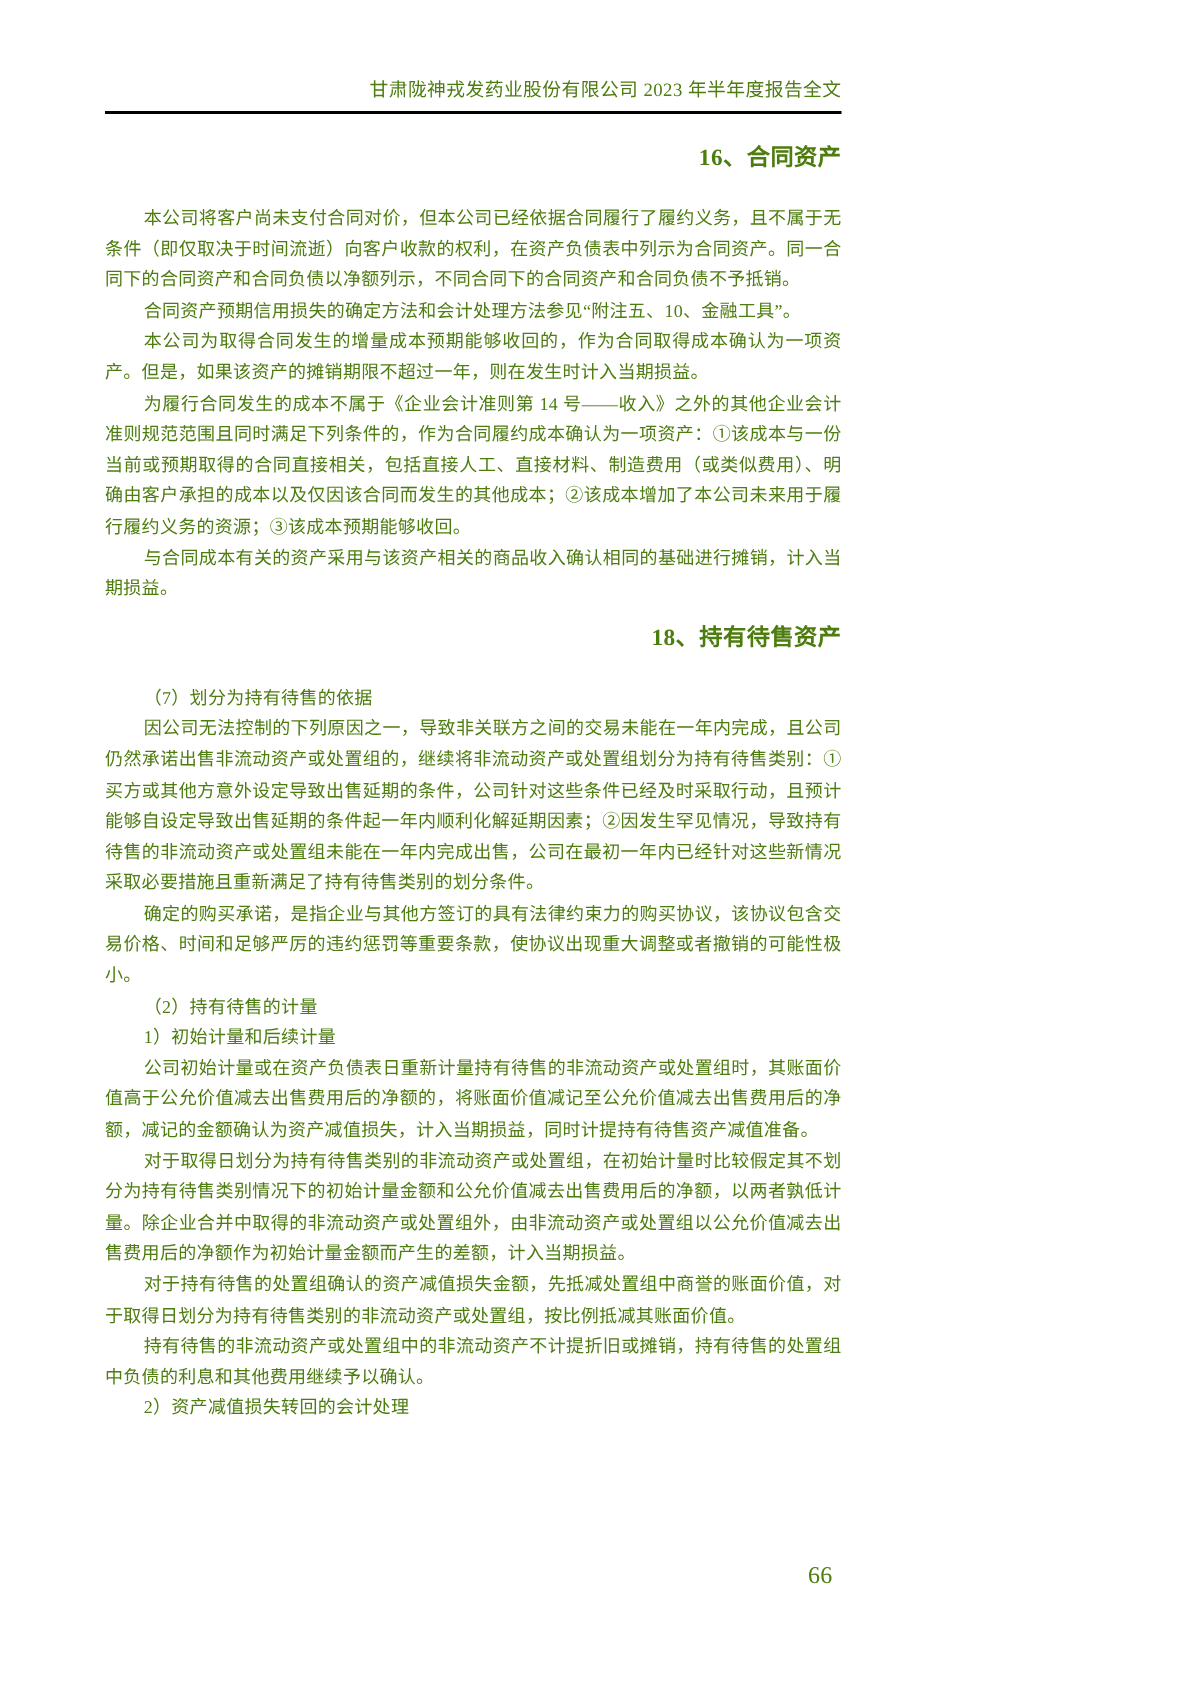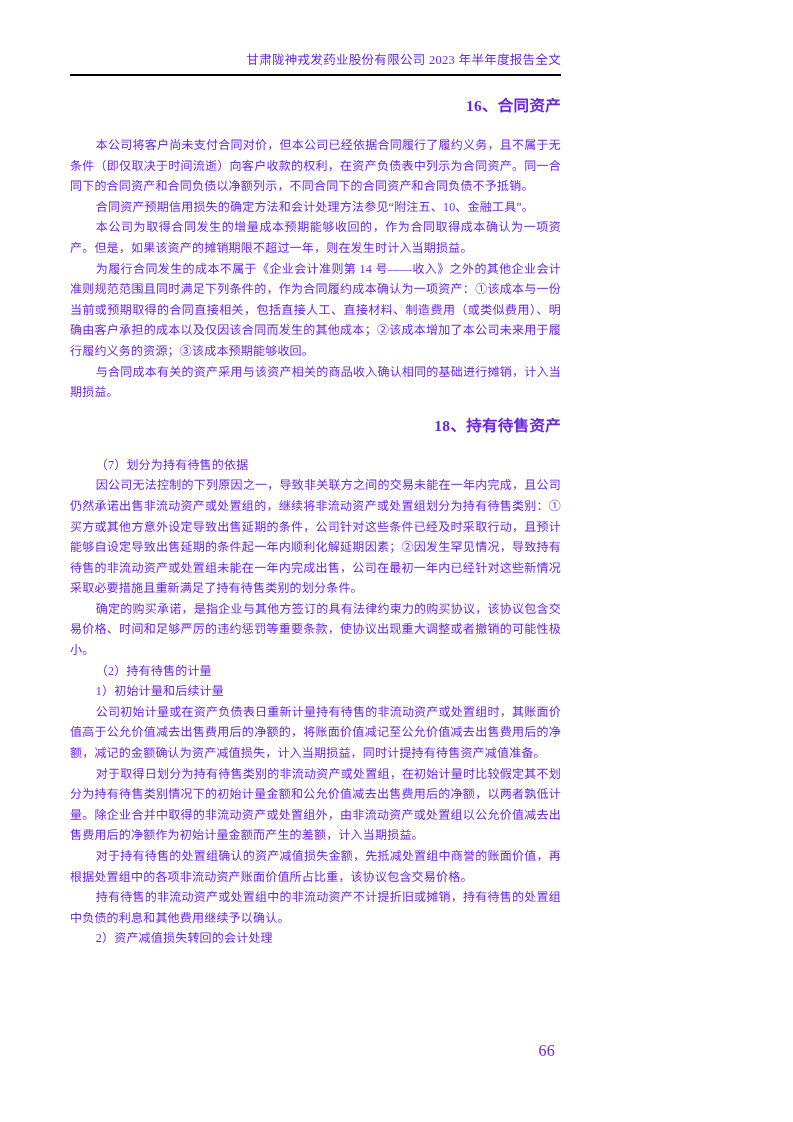--- a/index.html
+++ b/index.html
@@ -5,21 +5,21 @@
   html, body {
     margin: 0;
     padding: 0;
     background: #ffffff;
   }
   .page {
     position: relative;
     width: 631px;
     height: 1122px;
     background: #ffffff;
-    color: #6d28d9;
+    color: #4d7c0f;
     font-family: "Liberation Serif", "DejaVu Serif", serif;
     overflow: hidden;
     box-sizing: border-box;
   }
   .header {
     position: absolute;
     top: 52px;
     left: 70px;
     right: 70px;
     text-align: right;
@@ -81,20 +81,20 @@
     <p class="para">为履行合同发生的成本不属于《企业会计准则第 14 号——收入》之外的其他企业会计准则规范范围且同时满足下列条件的，作为合同履约成本确认为一项资产：①该成本与一份当前或预期取得的合同直接相关，包括直接人工、直接材料、制造费用（或类似费用）、明确由客户承担的成本以及仅因该合同而发生的其他成本；②该成本增加了本公司未来用于履行履约义务的资源；③该成本预期能够收回。</p>
     <p class="para">与合同成本有关的资产采用与该资产相关的商品收入确认相同的基础进行摊销，计入当期损益。</p>
     <div class="section-heading">18、持有待售资产</div>
     <p class="para">（7）划分为持有待售的依据</p>
     <p class="para">因公司无法控制的下列原因之一，导致非关联方之间的交易未能在一年内完成，且公司仍然承诺出售非流动资产或处置组的，继续将非流动资产或处置组划分为持有待售类别：①买方或其他方意外设定导致出售延期的条件，公司针对这些条件已经及时采取行动，且预计能够自设定导致出售延期的条件起一年内顺利化解延期因素；②因发生罕见情况，导致持有待售的非流动资产或处置组未能在一年内完成出售，公司在最初一年内已经针对这些新情况采取必要措施且重新满足了持有待售类别的划分条件。</p>
     <p class="para">确定的购买承诺，是指企业与其他方签订的具有法律约束力的购买协议，该协议包含交易价格、时间和足够严厉的违约惩罚等重要条款，使协议出现重大调整或者撤销的可能性极小。</p>
     <p class="para">（2）持有待售的计量</p>
     <p class="para">1）初始计量和后续计量</p>
     <p class="para">公司初始计量或在资产负债表日重新计量持有待售的非流动资产或处置组时，其账面价值高于公允价值减去出售费用后的净额的，将账面价值减记至公允价值减去出售费用后的净额，减记的金额确认为资产减值损失，计入当期损益，同时计提持有待售资产减值准备。</p>
     <p class="para">对于取得日划分为持有待售类别的非流动资产或处置组，在初始计量时比较假定其不划分为持有待售类别情况下的初始计量金额和公允价值减去出售费用后的净额，以两者孰低计量。除企业合并中取得的非流动资产或处置组外，由非流动资产或处置组以公允价值减去出售费用后的净额作为初始计量金额而产生的差额，计入当期损益。</p>
-    <p class="para">对于持有待售的处置组确认的资产减值损失金额，先抵减处置组中商誉的账面价值，再根据处置组中的各项非流动资产账面价值所占比重，该协议包含交易价格。</p>
+    <p class="para">对于持有待售的处置组确认的资产减值损失金额，先抵减处置组中商誉的账面价值，对于取得日划分为持有待售类别的非流动资产或处置组，按比例抵减其账面价值。</p>
     <p class="para">持有待售的非流动资产或处置组中的非流动资产不计提折旧或摊销，持有待售的处置组中负债的利息和其他费用继续予以确认。</p>
     <p class="para">2）资产减值损失转回的会计处理</p>
   </div>
 
   <div class="page-number">66</div>
 
 </div>
 
 </body></html>

